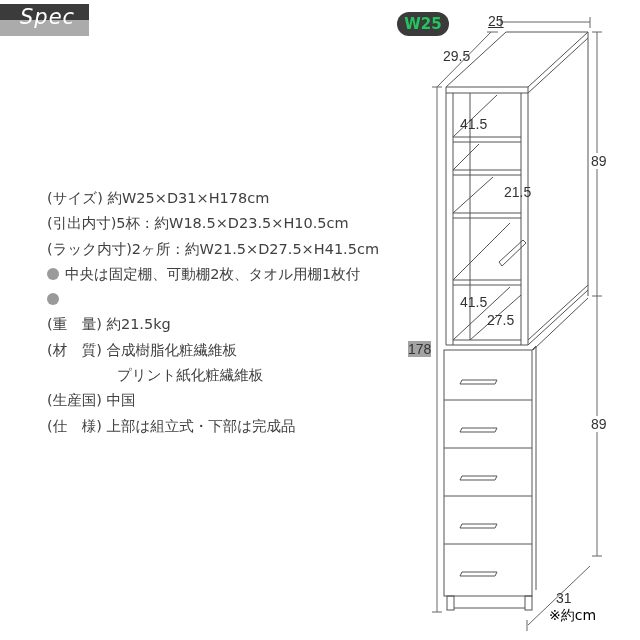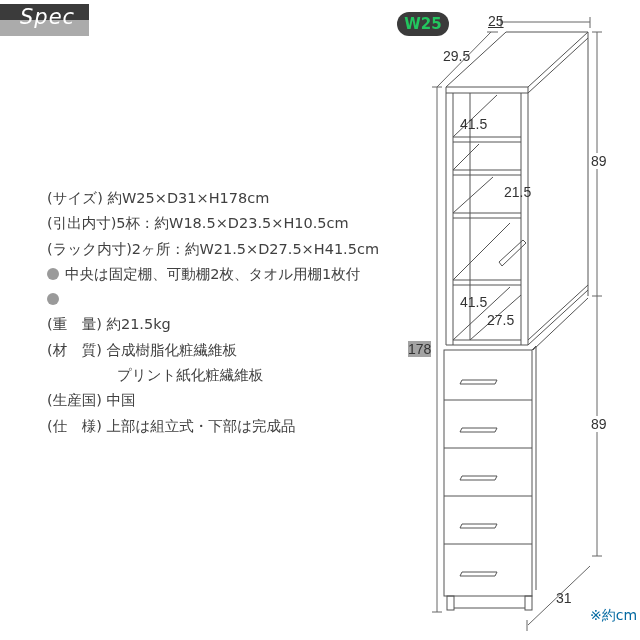--- a/index.html
+++ b/index.html
@@ -11,21 +11,21 @@
   .spec-tag .label { position:absolute; left:20px; top:1px; color:#fff; font-size:21px; letter-spacing:1px;
                      font-family:"DejaVu Sans", sans-serif; }
   .spec-list { position:absolute; left:47px; top:186px; color:#404040; font-size:14.5px; }
   .spec-line { height:25.3px; line-height:25px; white-space:nowrap; }
   .spec-line.indent { padding-left:70px; }
   .bullet { display:inline-block; width:12px; height:12px; border-radius:50%; background:#9a9a9a;
             vertical-align:-1px; margin-right:6px; }
   .badge { position:absolute; left:397px; top:12px; width:52px; height:24px; border-radius:12px;
            background:#3b3b3b; color:#22c55e; font-size:15px; font-weight:bold; text-align:center; line-height:24px; }
   .dim { position:absolute; color:#333; font-size:14px; font-family:"Liberation Sans", sans-serif; }
-  .note { position:absolute; left:590px; top:607px; color:#0369a1; font-size:14px; }
+  .note { position:absolute; left:549px; top:607px; color:#000000; font-size:14px; }
   svg.drawing { position:absolute; left:0; top:0; }
 </style>
 </head>
 <body>
 
 <div class="spec-tag">
   <div class="top"></div>
   <div class="bot"></div>
   <span class="label">Spec</span>
 </div>

